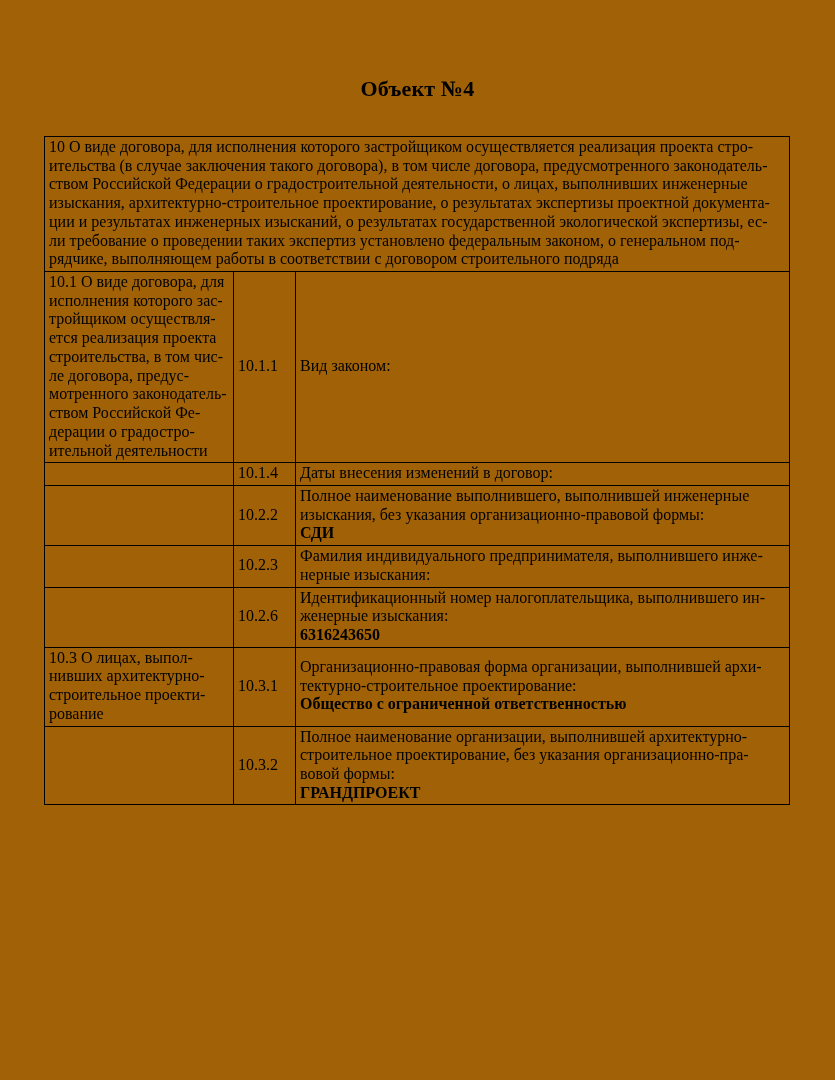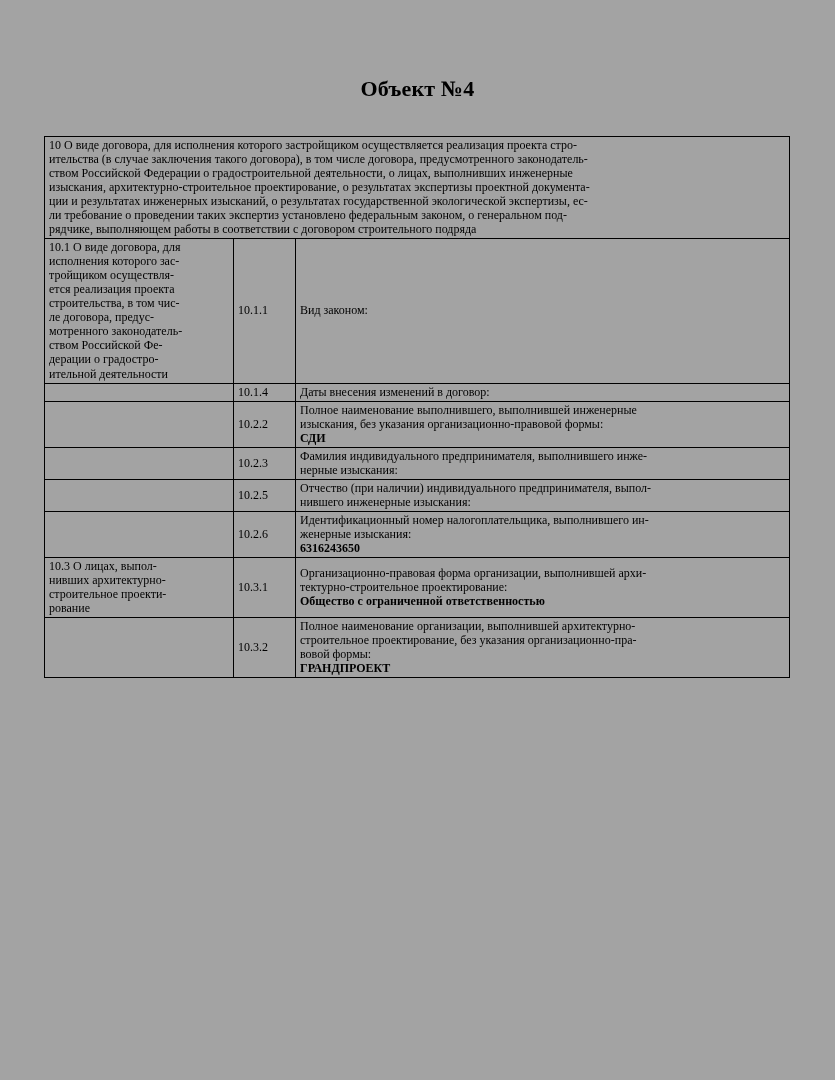--- a/index.html
+++ b/index.html
@@ -6,37 +6,37 @@
     margin: 0;
     padding: 0;
     background: #ffffff;
     color: #000000;
     font-family: "Liberation Serif", "DejaVu Serif", serif;
   }
   .page {
     position: relative;
     width: 835px;
     height: 1080px;
-    background: #a3a3a3;
+    background: #a16207;
     overflow: hidden;
   }
   .doc-title {
     margin: 0;
     padding-top: 76px;
     text-align: center;
     font-size: 22px;
     font-weight: bold;
     letter-spacing: 0.2px;
   }
   table.decl-table {
     border-collapse: collapse;
     table-layout: fixed;
     width: 745px;
     margin: 34px 0 0 44px;
-    font-size: 12px;
+    font-size: 16px;
     line-height: 1.17;
   }
   table.decl-table td {
     border: 1px solid #000000;
     padding: 1px 4px 2px 4px;
     overflow: hidden;
   }
   td.cell-left   { vertical-align: top; white-space: pre-line; }
   td.cell-code   { vertical-align: middle; }
   td.cell-content{ vertical-align: middle; }
@@ -113,29 +113,20 @@
         <td class="cell-left"></td>
         <td class="cell-code">10.2.3</td>
         <td class="cell-content">
           <div class="content-label">Фамилия индивидуального предпринимателя, выполнившего инже-
 нерные изыскания:</div>
 
         </td>
       </tr>
 
 
-      <tr>
-        <td class="cell-left"></td>
-        <td class="cell-code">10.2.5</td>
-        <td class="cell-content">
-          <div class="content-label">Отчество (при наличии) индивидуального предпринимателя, выпол-
-нившего инженерные изыскания:</div>
-
-        </td>
-      </tr>
 
       <tr>
         <td class="cell-left"></td>
         <td class="cell-code">10.2.6</td>
         <td class="cell-content">
           <div class="content-label">Идентификационный номер налогоплательщика, выполнившего ин-
 женерные изыскания:</div>
           <div class="content-value">6316243650</div>
         </td>
       </tr>

